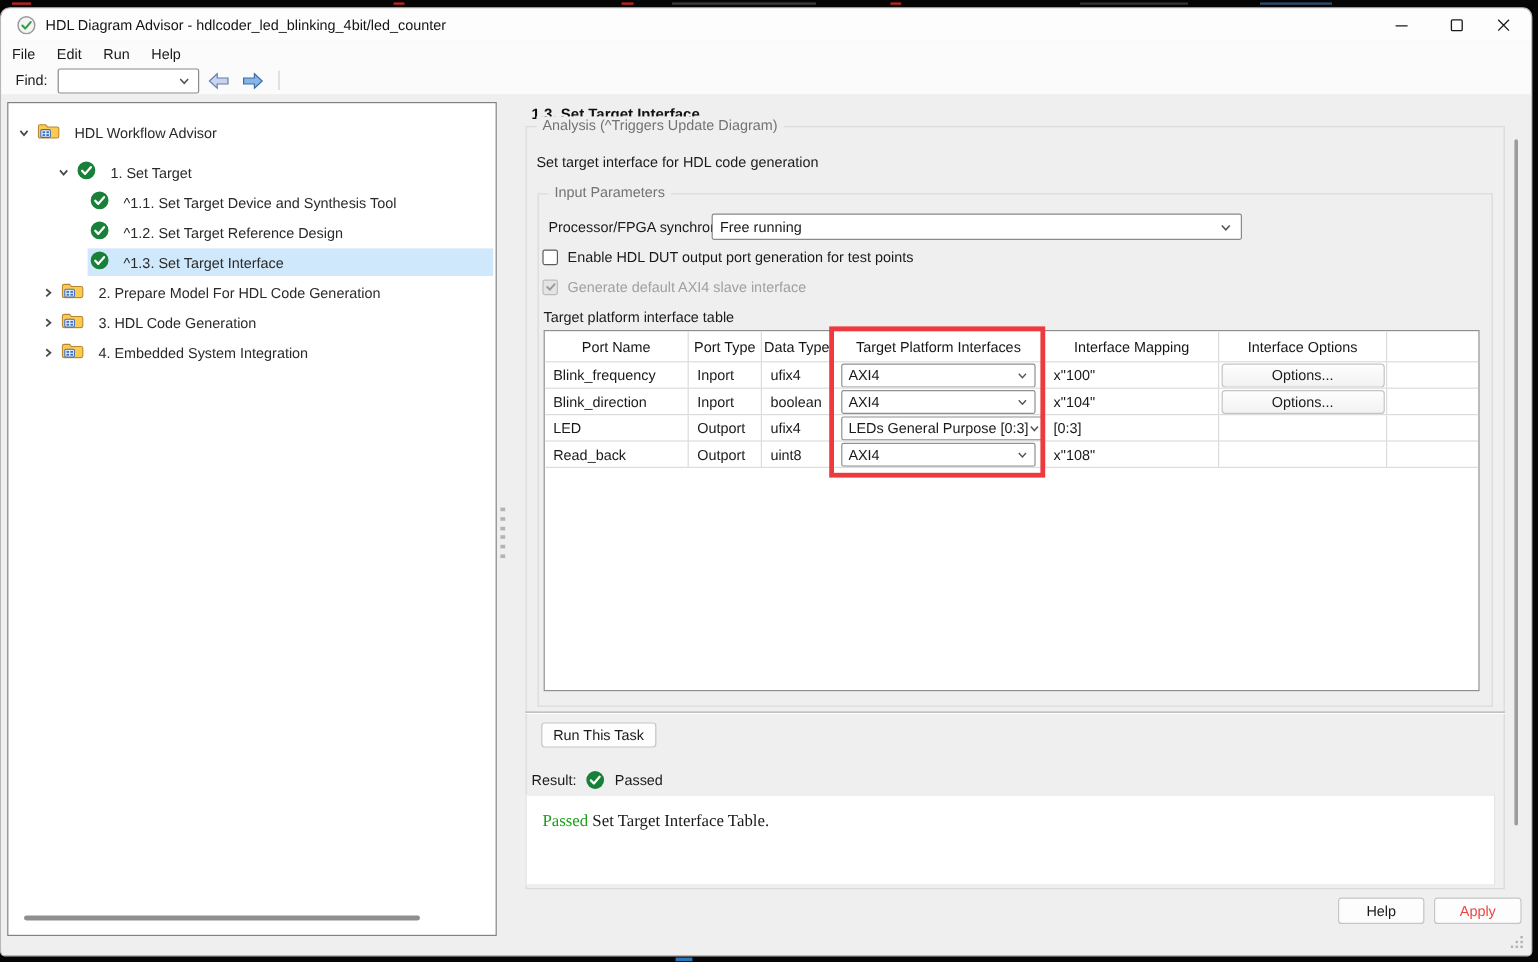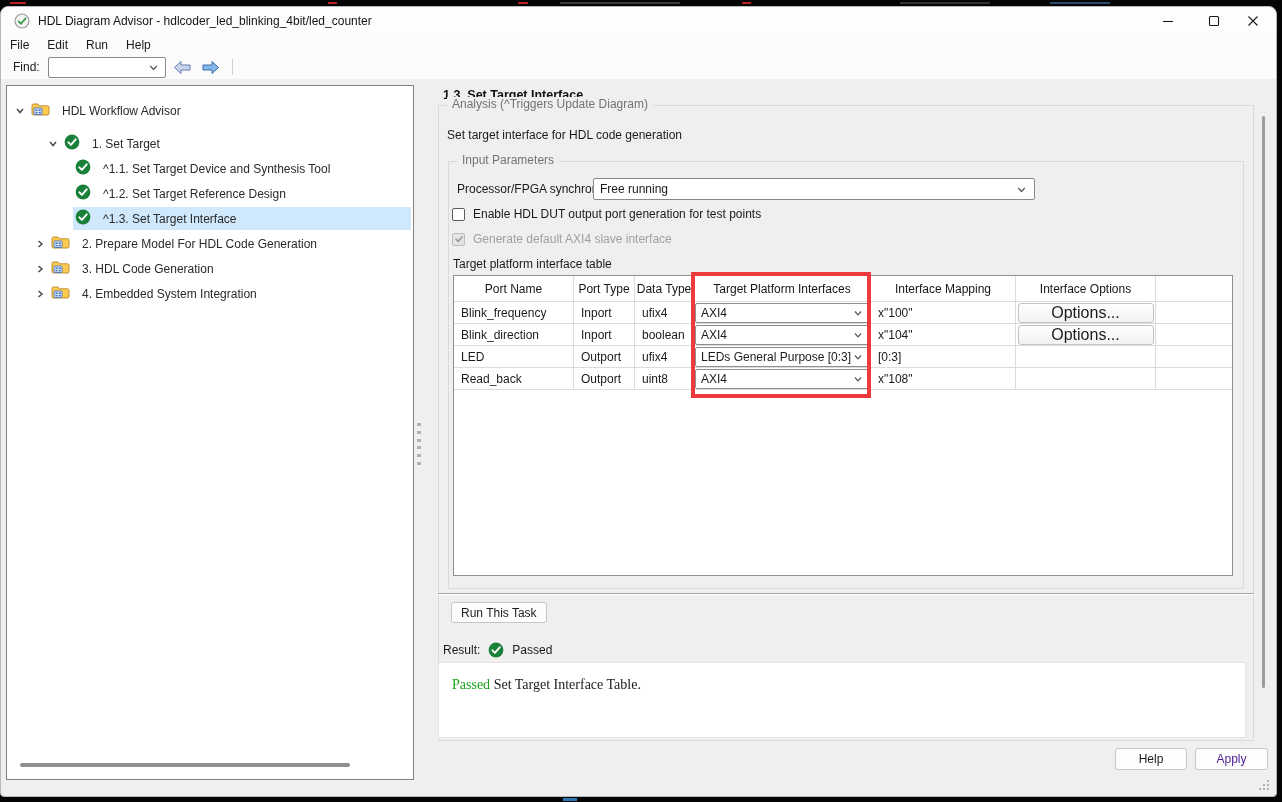--- a/index.html
+++ b/index.html
@@ -73,43 +73,43 @@
           border:1px solid #8f8f8f;box-sizing:border-box;font-size:12px;}
   .hrow,.drow{display:flex;}
   .hrow{height:26px;}
   .drow{height:22px;}
   .cell{box-sizing:border-box;border-right:1px solid #dcdcdc;border-bottom:1px solid #dcdcdc;
         display:flex;align-items:center;overflow:hidden;}
   .cell.hc{justify-content:center;color:#161616;}
   .cell.dc{padding-left:7px;}
   .c1{width:120px;}.c2{width:61px;}.c3{width:59px;}.c4{width:177px;}.c5{width:145px;}.c6{width:140px;}
   .c7{width:76px;border-right:none;}
-  .cellcombo{flex:1;height:20px;margin:0 1px;background:#fff;border:1px solid #8f8f8f;border-radius:2px;
+  .cellcombo{flex:1;height:20px;margin:0 7px;background:#fff;border:1px solid #8f8f8f;border-radius:2px;
              display:flex;align-items:center;box-sizing:border-box;}
   .cellcombo .cval{flex:1;margin-left:5px;white-space:nowrap;overflow:hidden;}
   .cellcombo .cchev{margin-right:5px;display:flex;}
   .optbtn{width:134px;height:18px;margin:0 auto;border:1px solid #c3c3c3;border-radius:3px;
-          background:linear-gradient(#fefefe,#f2f2f2);display:flex;align-items:center;justify-content:center;font-size:16px;}
+          background:linear-gradient(#fefefe,#f2f2f2);display:flex;align-items:center;justify-content:center;font-size:12px;}
 
   .red-annot{position:absolute;left:690px;top:265px;width:180px;height:126px;border:4px solid #ee3a3c;
              box-sizing:border-box;z-index:40;pointer-events:none;}
 
   .hsep{position:absolute;left:437px;top:586px;width:816px;height:0;border-top:1px solid #a3a3a3;border-bottom:1px solid #fff;}
 
   .btn{border:1px solid #c6c6c6;border-radius:3px;background:#fdfdfd;font-size:12px;
        display:flex;align-items:center;justify-content:center;box-sizing:border-box;font-family:"Liberation Sans",sans-serif;}
   .run-btn{position:absolute;left:450px;top:595px;padding:0 9px;height:21px;}
   .result-row{position:absolute;left:442px;top:635px;display:flex;align-items:center;gap:8px;font-size:12px;}
   .result-box{position:absolute;left:437px;top:655px;width:808px;height:76px;background:#fff;border:1px solid #e4e4e4;
               box-sizing:border-box;font-family:"Liberation Serif",serif;font-size:14px;}
   .result-box .msg{margin:14px 0 0 13px;}
   .msg .pass{color:#1ba11b;}
 
   .help-btn{position:absolute;left:1114px;top:741px;width:72px;height:22px;}
-  .apply-btn{position:absolute;left:1194px;top:741px;width:73px;height:22px;color:#4c1d95;}
+  .apply-btn{position:absolute;left:1194px;top:741px;width:73px;height:22px;color:#ef4444;}
 
   .vscroll{position:absolute;left:1261px;top:109px;width:3px;height:572px;background:#9c9c9c;border-radius:2px;}
   .grip{position:absolute;left:1258px;top:773px;width:12px;height:12px;}
   .grip i{position:absolute;width:2px;height:2px;background:#b2b2b2;}
 </style>
 </head>
 <body>
 
 <div class="screen">
 

